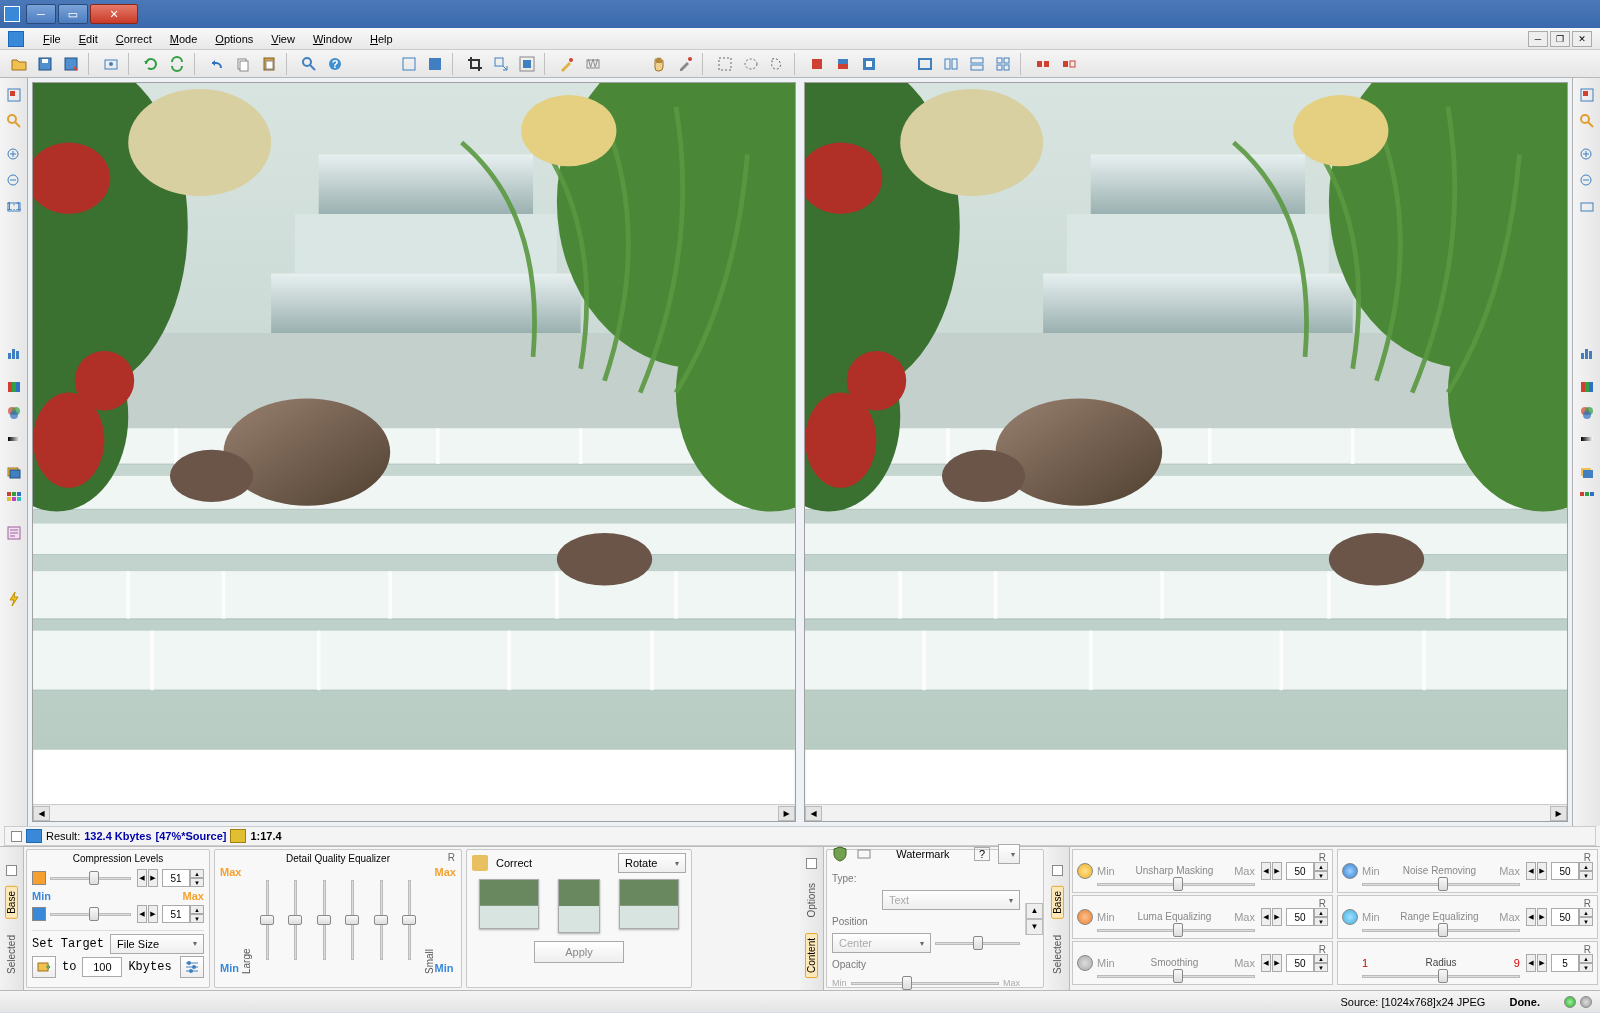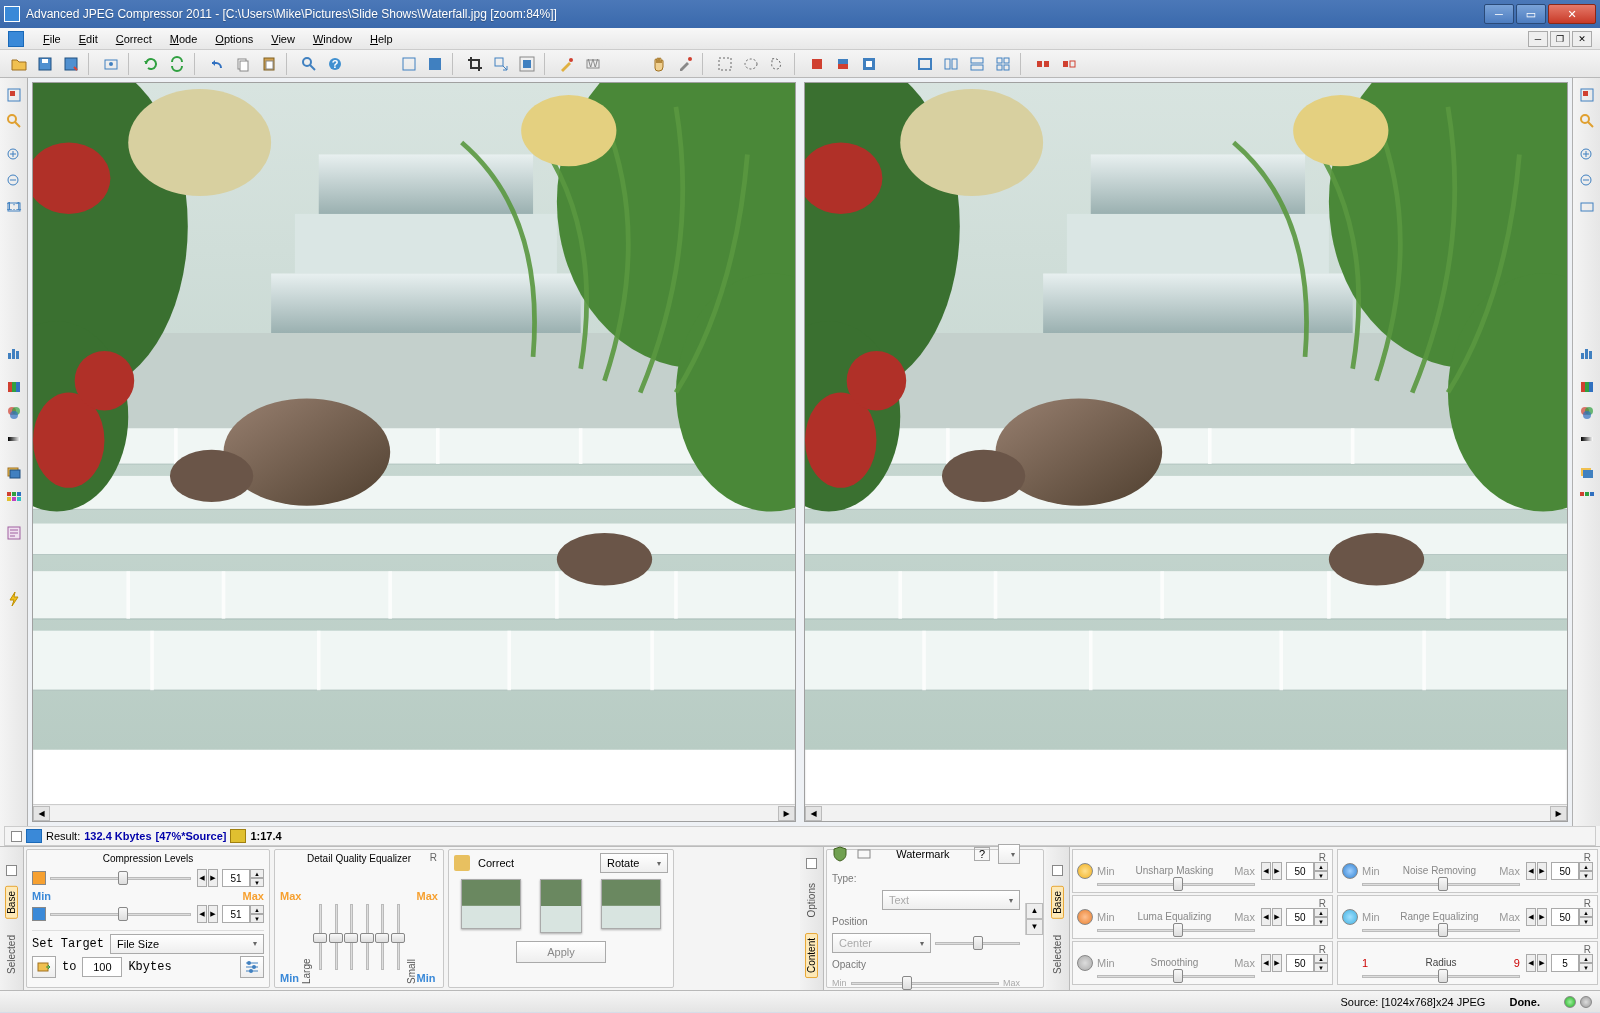--- a/index.html
+++ b/index.html
@@ -56,21 +56,21 @@
 .bp-tab { width: 24px; background: linear-gradient(to right,#f2f2f2,#e4e4e4); border-right:1px solid #bbb; display:flex; flex-direction:column; align-items:center; justify-content:flex-end; padding-bottom:6px; }
 .bp-tab .vlabel { writing-mode: vertical-rl; transform: rotate(180deg); font-size:10px; color:#555; margin:6px 0; cursor:pointer; padding:4px 0; }
 .bp-tab .vlabel.active { color:#000; background:#fde9b8; border:1px solid #e8a838; border-radius:2px; }
 .bp-tab .chk { width:11px; height:11px; border:1px solid #888; background:#fff; margin-bottom:4px; }
 
 .panel { border: 1px solid #c8c8c8; border-radius: 2px; margin: 2px; background: #f8f8f8; padding: 3px 5px; display:flex; flex-direction:column; position:relative; }
 .panel .ptitle { font-size: 10px; margin-bottom: 2px; }
 .panel .R { position:absolute; top:2px; right:6px; font-size:10px; color:#666; cursor:pointer; }
 
 
-.comp-panel { width: 244px; }
+.comp-panel { width: 184px; }
 .slider-row { display:flex; align-items:center; height:24px; gap:4px; }
 .color-sw { width:14px; height:14px; border:1px solid #888; }
 .sw-orange { background:#f6a030; } .sw-blue { background:#3a89d8; }
 .hslider { flex:1; height:14px; position:relative; }
 .hslider .track { position:absolute; top:6px; left:0; right:0; height:3px; background:#ddd; border:1px solid #bbb; }
 .hslider .thumb { position:absolute; top:0; width:10px; height:14px; background:linear-gradient(#f8f8f8,#ddd); border:1px solid #888; border-radius:2px; }
 .minmax { display:flex; justify-content:space-between; font-size:9px; color:#f6a030; font-weight:bold; }
 .minmax .min { color:#3a89d8; }
 .spinner { display:flex; align-items:center; }
 .spinner input { width:28px; height:18px; text-align:center; border:1px solid #aaa; font-size:10px; }
@@ -79,21 +79,21 @@
 .spinarrows { display:flex; gap:1px; margin-left:2px; }
 .spinarrows .ab { width:10px; height:18px; border:1px solid #aaa; background:#eee; font-size:7px; display:flex; align-items:center; justify-content:center; cursor:pointer; }
 
 .target-row { display:flex; align-items:center; gap:6px; margin-top:4px; height:22px; }
 .target-row label { font-size:12px;font-family:Liberation Mono, monospace; }
 .dropdown-btn { border:1px solid #aaa; background:linear-gradient(#fff,#eee); height:20px; display:flex; align-items:center; padding:0 6px; font-size:10px; cursor:pointer; position:relative; }
 .dropdown-btn::after { content:"▾"; margin-left:auto; font-size:8px; color:#666; }
 .icon-btn { width:24px; height:22px; border:1px solid #aaa; background:linear-gradient(#fff,#eee); display:flex; align-items:center; justify-content:center; cursor:pointer; }
 
 
-.eq-panel { width: 170px; gap: 24px; }
+.eq-panel { width: 248px; }
 .eq-body { display:flex; align-items:stretch; height:108px; }
 .eq-vlabel { writing-mode:vertical-rl; transform:rotate(180deg); font-size:10px; color:#555; display:flex; align-items:center; }
 .eq-sliders { flex:1; display:flex; justify-content:space-around; align-items:stretch; padding:4px 0; }
 .vslider { width:14px; position:relative; }
 .vslider .vtrack { position:absolute; left:6px; top:10px; bottom:10px; width:3px; background:#ddd; border:1px solid #bbb; }
 .vslider .vthumb { position:absolute; left:0; width:14px; height:10px; background:linear-gradient(#f8f8f8,#ddd); border:1px solid #888; border-radius:2px; }
 .eq-minmax { display:flex; flex-direction:column; justify-content:space-between; font-size:9px; font-weight:bold; }
 .eq-minmax .max { color:#f6a030; } .eq-minmax .min { color:#3a89d8; }
 
 
@@ -134,21 +134,20 @@
 .dot.green { background:radial-gradient(#a0f0a0,#20b020); }
 .dot.grey { background:radial-gradient(#ddd,#999); }
 
 svg { display:block; }
 </style>
 </head>
 <body>
 
 <div class="titlebar">
   <div class="icon"></div>
-  <div class="title">Advanced JPEG Compressor 2011 - [C:\Users\Mike\Pictures\Slide Shows\Waterfall.jpg  [zoom:84%]]</div>
   <div class="winbtns">
     <div class="winbtn">─</div>
     <div class="winbtn">▭</div>
     <div class="winbtn close">✕</div>
   </div>
 </div>
 
 <div class="menubar">
   <div class="icon"></div>
   <div id="menuitems" style="display: flex;">

